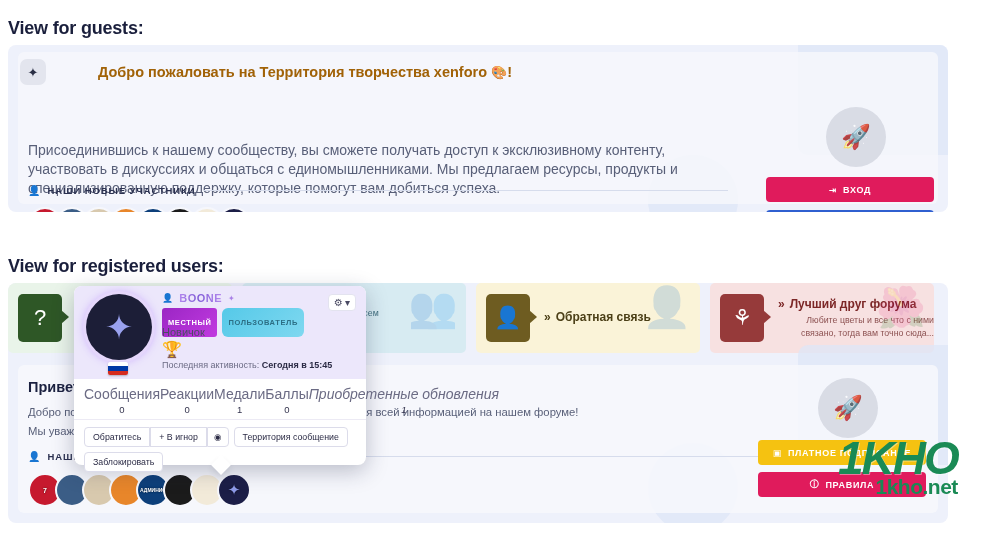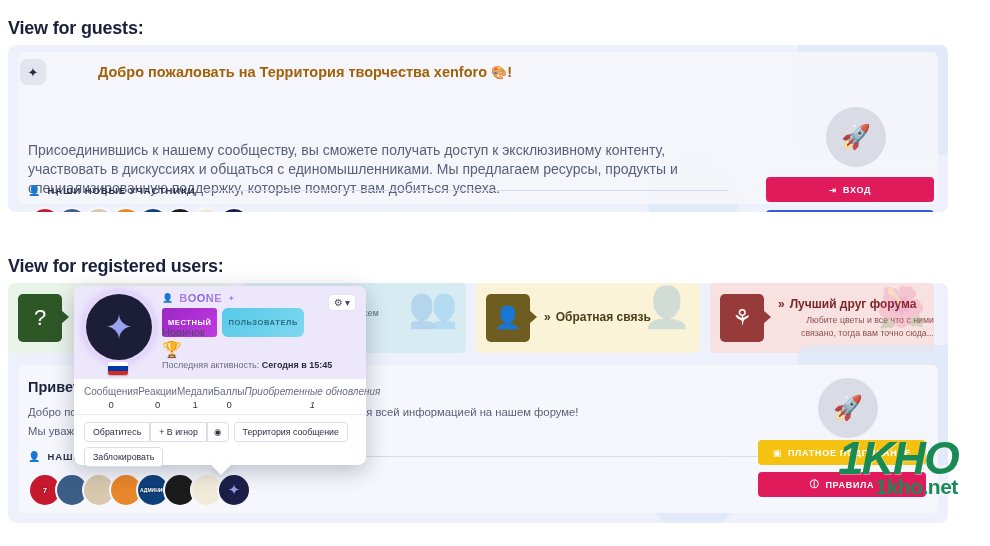--- a/index.html
+++ b/index.html
@@ -251,21 +251,21 @@
     border-radius: 4px; padding: 2px 5px;
     font-size: 10px; color: #4a4a63; cursor: pointer;
     display: flex; align-items: center; gap: 2px;
   }
 
   #pp-stats {
     display: flex; padding: 7px 10px 4px 10px; gap: 0;
     border-bottom: 1px solid #eceaf4;
   }
   .pp-stat { text-align: center; flex: 1; }
-  .pp-stat .lbl { font-size: 10px; color: #6b6b84; white-space: nowrap; }
+  .pp-stat .lbl { font-size: 14px; color: #6b6b84; white-space: nowrap; }
   .pp-stat .val { font-size: 9.5px; color: #33334d; margin-top: 2px; }
   .pp-stat.wide { flex: 2.1; font-style: italic; }
 
   #pp-actions {
     display: flex; flex-wrap: wrap; gap: 5px; padding: 7px 10px;
   }
   .pp-btn {
     font-size: 8.8px; color: #2b2b45; background: #fff;
     border: 1px solid #dcdcea; border-radius: 4px;
     padding: 4px 8px; cursor: pointer; font-family: inherit;

